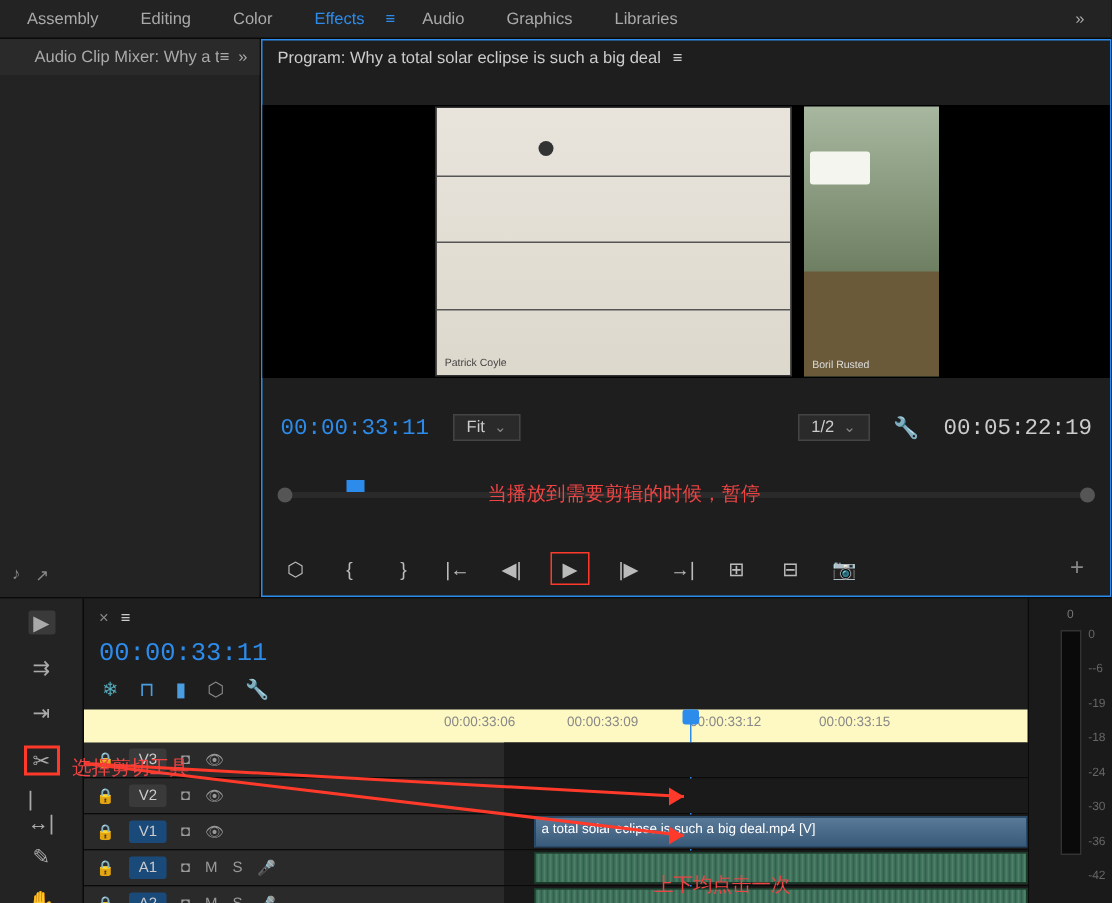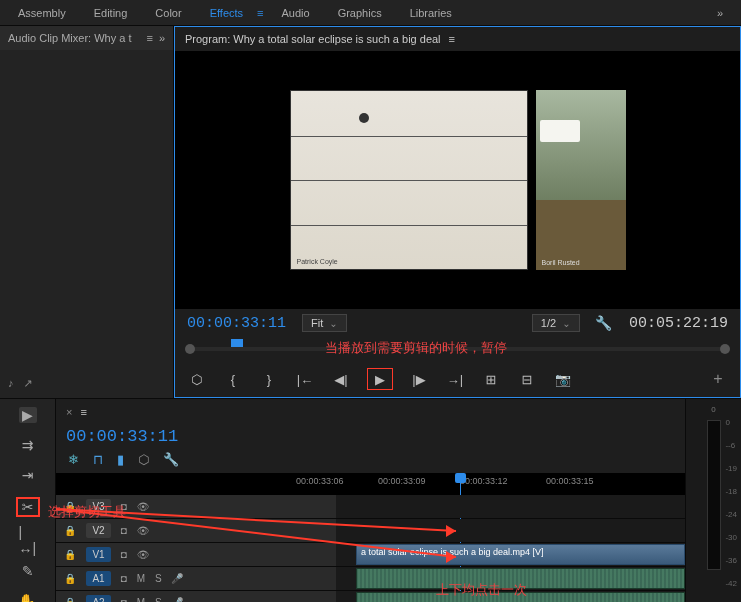--- a/index.html
+++ b/index.html
@@ -3,23 +3,23 @@
 <meta charset="utf-8">
 <style>
 * { margin: 0; padding: 0; box-sizing: border-box; font-family: Arial, sans-serif; }
 body { background: #1a1a1a; color: #bbb; width: 741px; height: 602px; overflow: hidden; font-size: 11px; }
 .topbar { height: 26px; background: #232323; display: flex; align-items: center; padding: 0 8px; gap: 8px; border-bottom: 1px solid #0a0a0a; }
 .topbar .tab { padding: 4px 10px; cursor: pointer; color: #aaa; }
 .topbar .tab.active { color: #2d8ceb; }
 .topbar .menu-icon { color: #2d8ceb; margin-left: -4px; }
 .main { display: flex; height: 372px; }
 .left-panel { width: 174px; background: #232323; border-right: 1px solid #0a0a0a; }
-.left-panel .hdr { height: 24px; background: #2a2a2a; display: flex; align-items: center; padding: 0 8px; font-size: 11px; color: #aaa; }
+.left-panel .hdr { height: 24px; background: #2a2a2a; display: flex; align-items: center; padding: 0 8px; font-size: 11px; color: #aaa; text-align: right; }
 .left-panel .hdr .txt { flex: 1; overflow: hidden; text-overflow: ellipsis; white-space: nowrap; }
-.program { flex: 1; border: 1px solid #2d8ceb; background: #1e1e1e; display: flex; flex-direction: column; }
+.program { flex: 1; border: 1px solid #2d8ceb; background: #1e1e1e; display: flex; flex-direction: column; gap: 19px; }
 .program .hdr { height: 24px; display: flex; align-items: center; padding: 0 10px; gap: 8px; color: #ccc; }
 .program .video { flex: 1; background: #000; display: flex; align-items: center; justify-content: center; gap: 8px; position: relative; }
 .frame1 { width: 238px; height: 180px; background: linear-gradient(180deg, #e8e4dc 0%, #ddd8cc 100%); position: relative; border: 1px solid #333; }
 .frame1::before { content: ''; position: absolute; top: 25%; left: 0; right: 0; height: 1px; background: #555; }
 .frame1::after { content: ''; position: absolute; top: 50%; left: 0; right: 0; height: 1px; background: #555; }
 .frame1 .line3 { position: absolute; top: 75%; left: 0; right: 0; height: 1px; background: #555; }
 .frame1 .dot { position: absolute; top: 22px; left: 68px; width: 10px; height: 10px; background: #333; border-radius: 50%; }
 .frame1 .credit { position: absolute; bottom: 4px; left: 6px; font-size: 7px; color: #444; }
 .frame2 { width: 90px; height: 180px; background: linear-gradient(180deg, #a8b8a0 0%, #4a5a3a 100%); position: relative; overflow: hidden; }
 .frame2 .van { position: absolute; top: 30px; left: 4px; width: 40px; height: 22px; background: #f5f5f0; border-radius: 2px; }
@@ -45,21 +45,21 @@
 .timeline-area { display: flex; height: 204px; border-top: 1px solid #0a0a0a; }
 .tools { width: 56px; background: #232323; border-right: 1px solid #0a0a0a; display: flex; flex-direction: column; align-items: center; padding-top: 8px; gap: 14px; position: relative; }
 .tool { width: 18px; height: 18px; display: flex; align-items: center; justify-content: center; color: #aaa; cursor: pointer; font-size: 14px; }
 .tool.sel-t { background: #3a3a3a; border-radius: 2px; }
 .tool.razor { border: 2px solid #ff3a2a; width: 24px; height: 20px; }
 .timeline { flex: 1; background: #1e1e1e; position: relative; }
 .tl-hdr { height: 26px; display: flex; align-items: center; padding: 0 10px; gap: 8px; color: #ccc; font-size: 11px; }
 .tl-tc { color: #2d8ceb; font-size: 17px; font-family: 'Courier New', monospace; padding: 2px 10px; }
 .tl-tools { display: flex; gap: 14px; padding: 4px 12px; color: #4a9de0; align-items: center; }
 .tl-tools span { font-size: 13px; }
-.tl-ruler { height: 22px; background: #000000; display: flex; position: relative; margin-top: 2px; }
+.tl-ruler { height: 22px; background: #fef9c3; display: flex; position: relative; margin-top: 2px; }
 .tl-ruler .tick { position: absolute; font-size: 9px; color: #888; top: 3px; }
 .tl-ruler .play { position: absolute; top: 0; width: 1px; height: 200px; background: #2d8ceb; }
 .tl-ruler .play::before { content: ''; position: absolute; top: 0; left: -5px; width: 11px; height: 10px; background: #2d8ceb; border-radius: 2px; }
 .track { height: 24px; display: flex; border-bottom: 1px solid #0a0a0a; }
 .track .head { width: 280px; background: #2a2a2a; display: flex; align-items: center; padding: 0 8px; gap: 10px; font-size: 10px; color: #999; }
 .track .head .lbl { background: #3a3a3a; padding: 2px 6px; border-radius: 2px; color: #ccc; }
 .track .head .lbl.on { background: #1a4a7a; text-align: center; }
 .track .content { flex: 1; background: #1a1a1a; position: relative; }
 .clip-v { position: absolute; left: 20px; right: 0; top: 1px; bottom: 1px; background: linear-gradient(180deg, #5a7a9a 0%, #3a5a7a 100%); border: 1px solid #2a4a6a; font-size: 9px; color: #fff; padding: 2px 4px; overflow: hidden; }
 .clip-a { position: absolute; left: 20px; right: 0; top: 1px; bottom: 1px; background: #2a4a3a; border: 1px solid #1a3a2a; overflow: hidden; }

